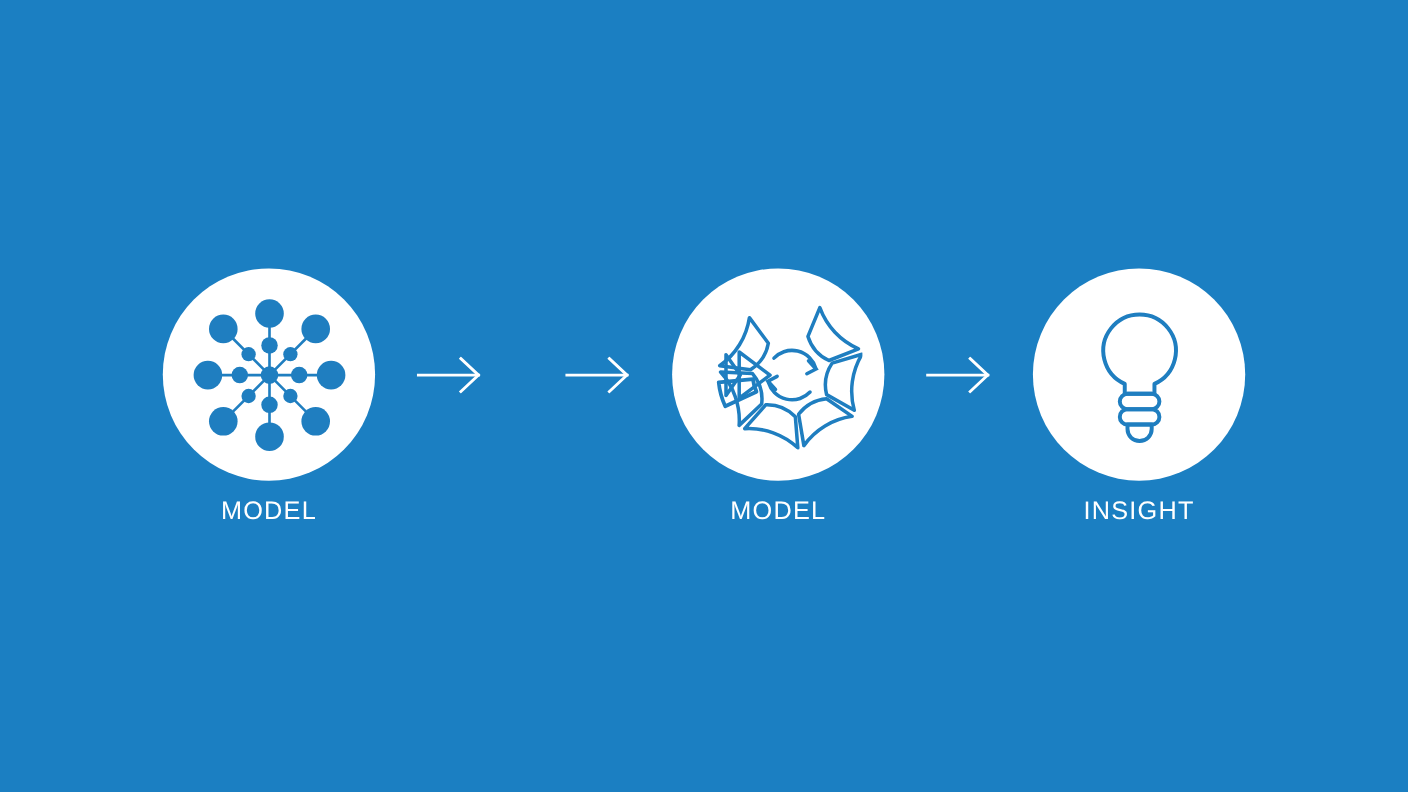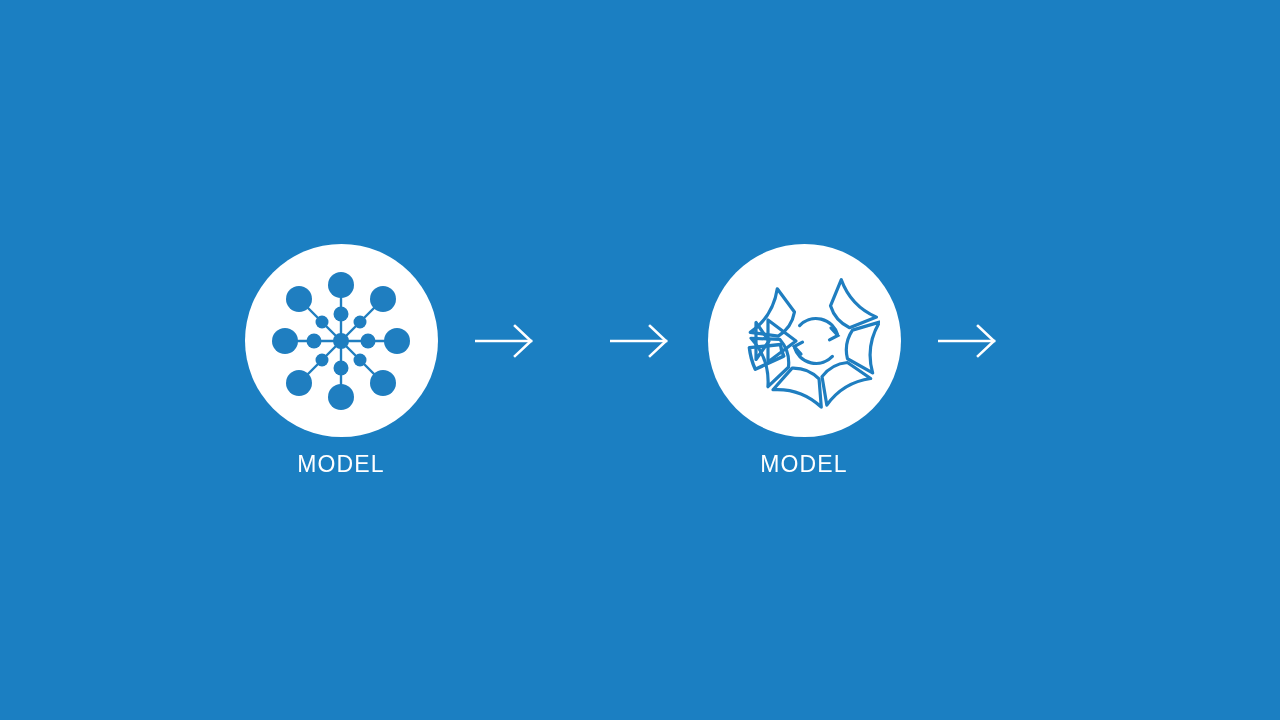--- a/index.html
+++ b/index.html
@@ -193,15 +193,36 @@
 
     <div class="connector">
       <svg width="60" height="34" viewBox="0 0 60 34">
         <g stroke="#ffffff" stroke-width="2.6" fill="none" stroke-linecap="square" stroke-linejoin="miter">
           <line x1="1" y1="17" x2="56" y2="17"></line>
           <polyline points="40,2 56,17 40,32"></polyline>
         </g>
       </svg>
     </div>
 
+    <div class="step">
+      <div class="disc">
+        <svg width="150" height="150" viewBox="0 0 150 150">
+          <g fill="none" stroke="#1f7ec0" stroke-width="3.6" stroke-linejoin="round" stroke-linecap="round">
+
+            <path d="M 61.5 92
+                     L 61.5 83
+                     A 33 33 0 1 1 88.5 83
+                     L 88.5 92 Z"></path>
+
+            <rect x="57" y="92" width="36" height="14" rx="7"></rect>
+
+            <rect x="57" y="106" width="36" height="14" rx="7"></rect>
+
+            <path d="M 64 120 L 86 120 L 86 124
+                     A 11 11 0 0 1 64 124 Z"></path>
+          </g>
+        </svg>
+      </div>
+      <div class="step-label">INSIGHT</div>
+    </div>
 
   </div>
 </div>
 
 </body></html>

